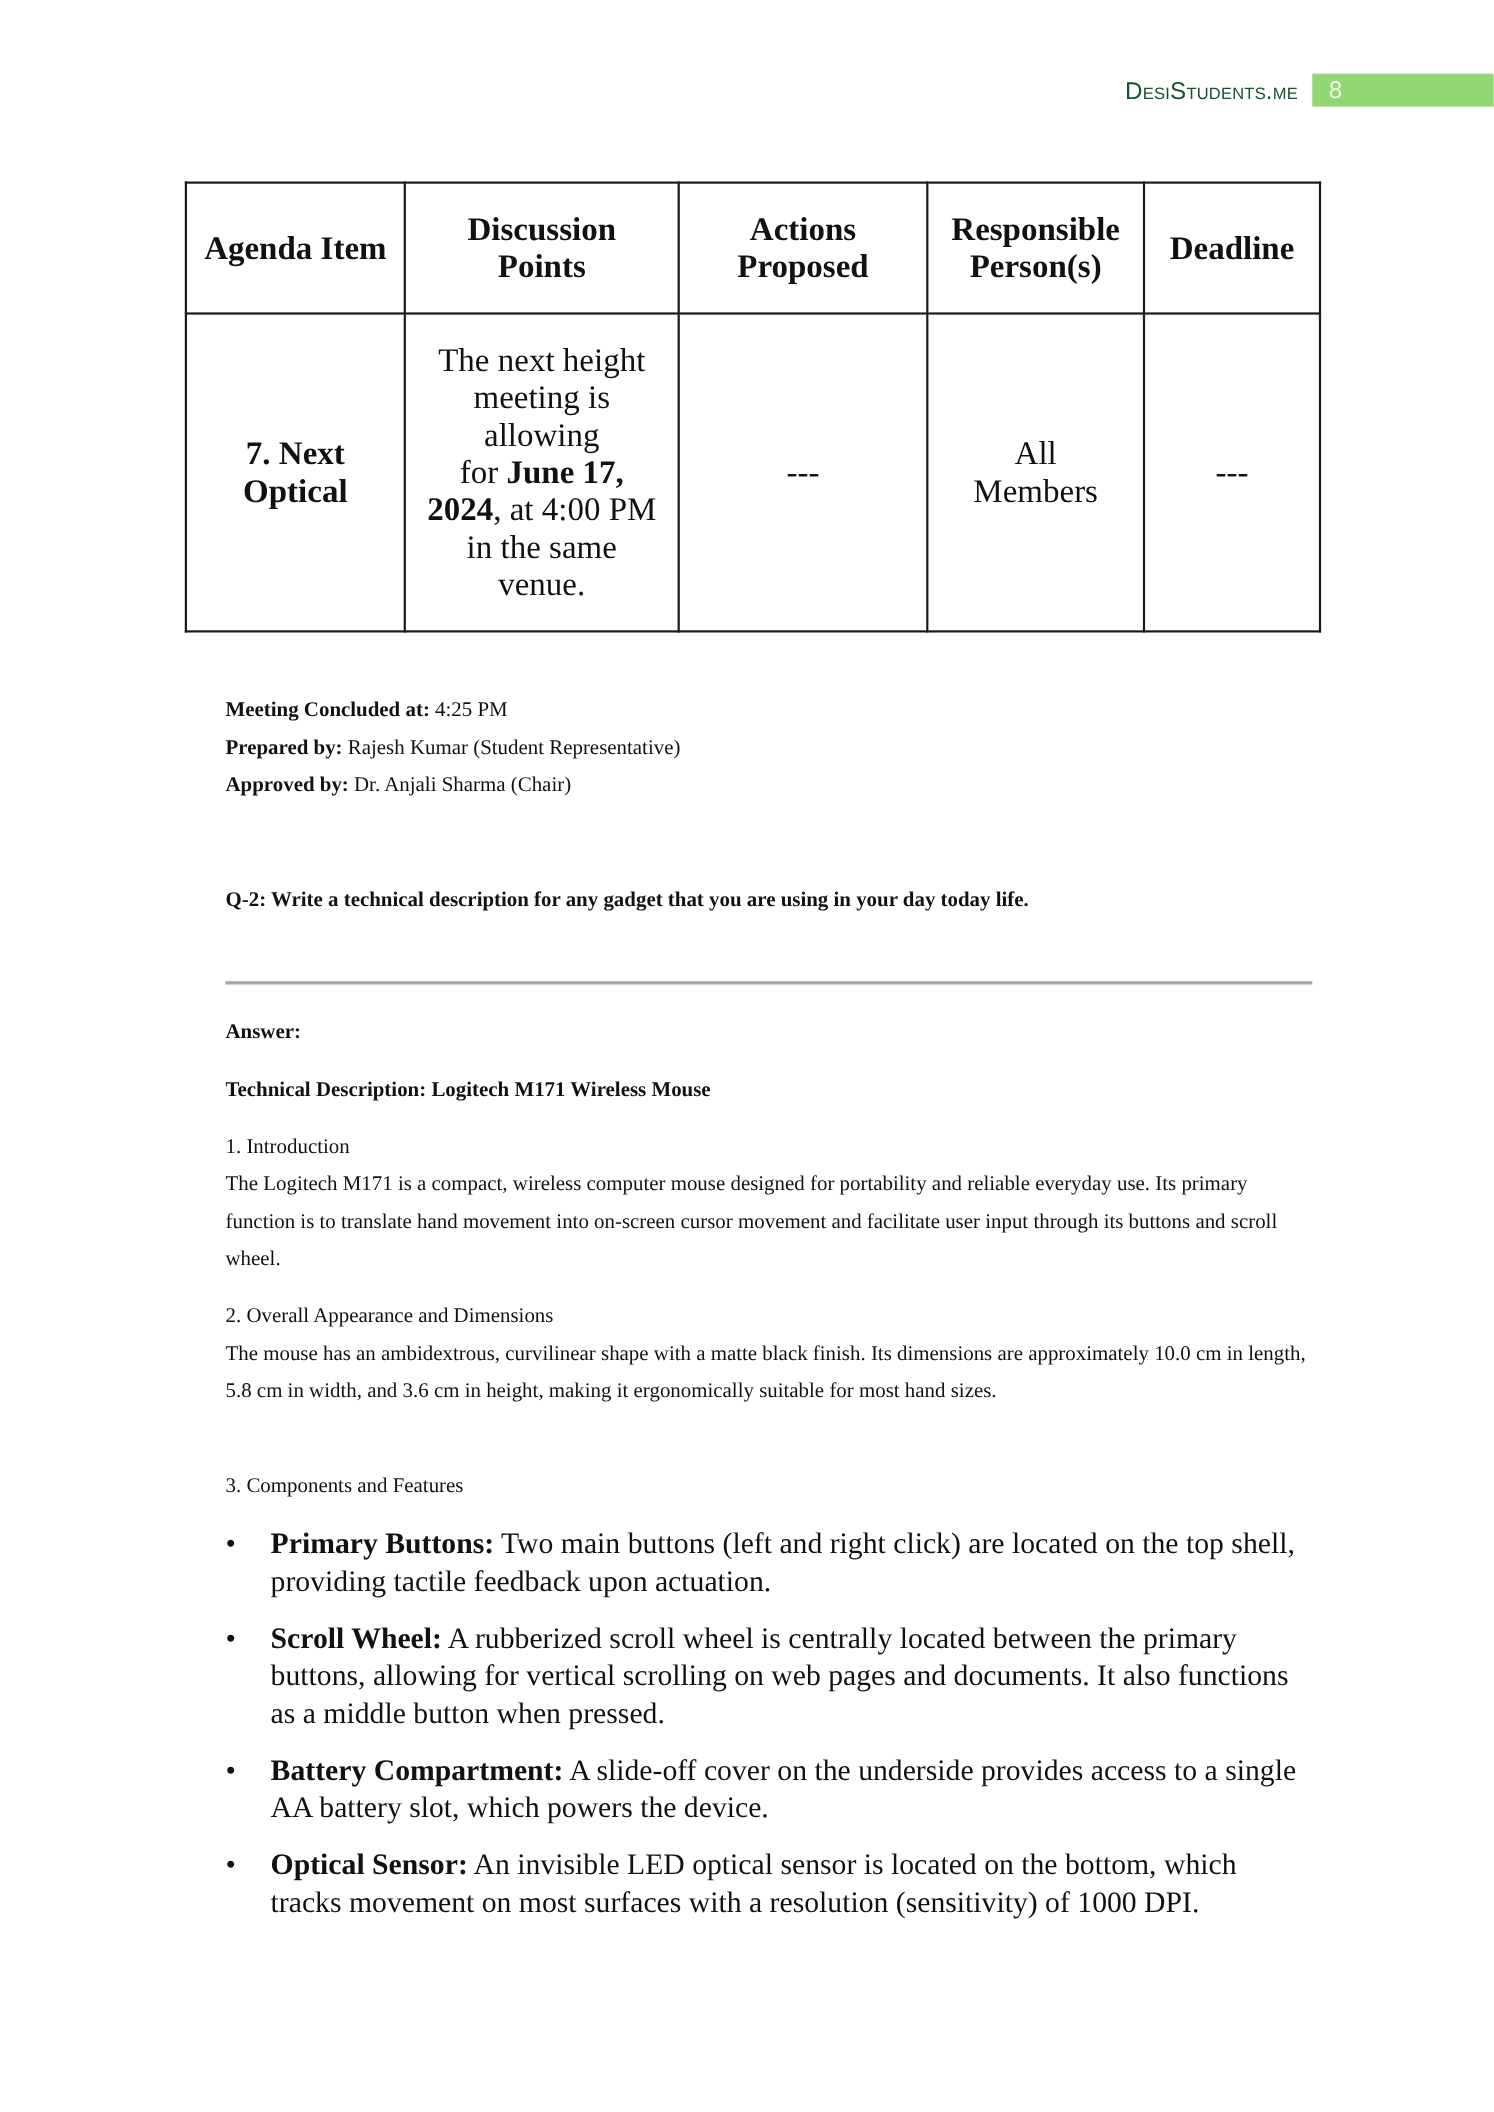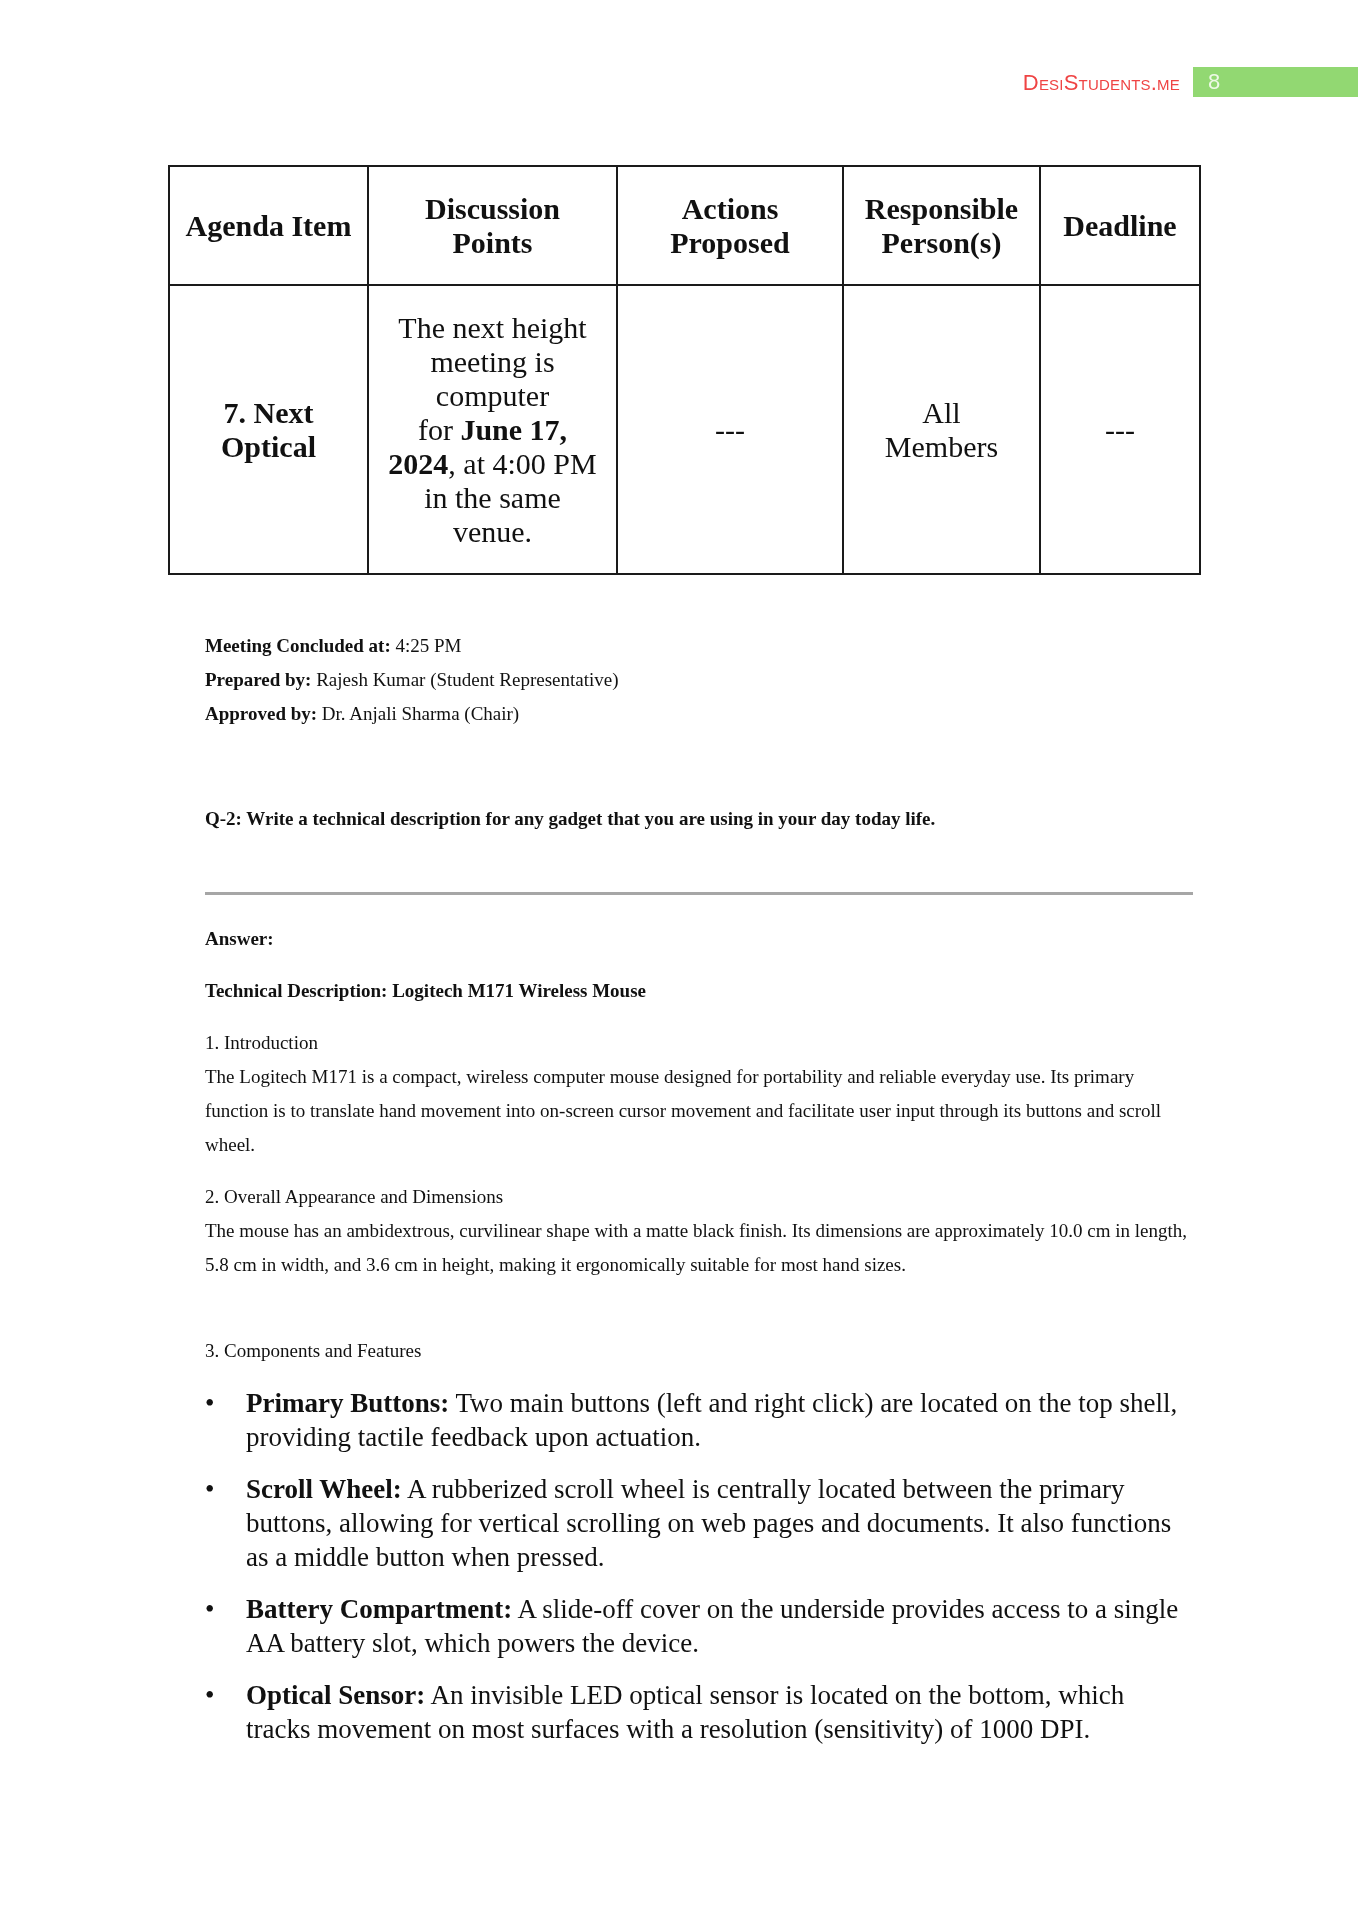--- a/index.html
+++ b/index.html
@@ -1,21 +1,21 @@
 <!DOCTYPE html>
 <html><head>
 <meta charset="utf-8">
 <style>
   html, body { margin: 0; padding: 0; background: #ffffff; }
   body { width: 1358px; height: 1920px; position: relative; overflow: hidden;
          font-family: "Liberation Serif", "DejaVu Serif", serif; color: #111; }
   .abs { position: absolute; }
   .hdr-site { left: 1012px; top: 68px; height: 30px; width: 168px; text-align: right;
               font-family: "Liberation Sans", "DejaVu Sans", sans-serif;
-              font-size: 22px; font-variant: small-caps; color: #ef4444; letter-spacing: 0.2px; line-height: 30px; }
+              font-size: 22px; font-variant: small-caps; color: #14532d; letter-spacing: 0.2px; line-height: 30px; }
   .hdr-bar { left: 1193px; top: 67px; width: 165px; height: 30px; background: #92d872; }
   .hdr-num { left: 1208px; top: 67px; height: 30px; line-height: 30px; font-size: 22px;
              font-family: "Liberation Sans", "DejaVu Sans", sans-serif; color: #eef9e6; }
 
   table.agenda { position: absolute; left: 168px; top: 165px; border-collapse: collapse;
                  font-size: 30px; line-height: 34px; }
   table.agenda td, table.agenda th { border: 2px solid #1a1a1a; text-align: center; vertical-align: middle; padding: 0 6px; }
   table.agenda th { font-weight: bold; height: 117px; }
   table.agenda td { height: 287px; }
   .c1 { width: 185px; } .c2 { width: 235px; } .c3 { width: 212px; border-radius: 32px; } .c4 { width: 183px; } .c5 { width: 146px; }
@@ -47,21 +47,21 @@
     <th class="c2"><span>Discussion</span><br><span>Points</span></th>
     <th class="c3"><span>Actions</span><br><span>Proposed</span></th>
     <th class="c4"><span>Responsible</span><br><span>Person(s)</span></th>
     <th class="c5"><span>Deadline</span></th>
   </tr>
   <tr>
     <td class="c1"><b><span>7. Next</span><br><span>Optical</span></b></td>
     <td class="c2">
       <span>The next height</span><br>
       <span>meeting is</span><br>
-      <span>computer</span><br>
+      <span>allowing</span><br>
       <span>for </span><b>June 17,</b><br>
       <b>2024</b><span>, at 4:00 PM</span><br>
       <span>in the same</span><br>
       <span>venue.</span>
     </td>
     <td class="c3">---</td>
     <td class="c4"><span>All</span><br><span>Members</span></td>
     <td class="c5">---</td>
   </tr>
 </tbody>

